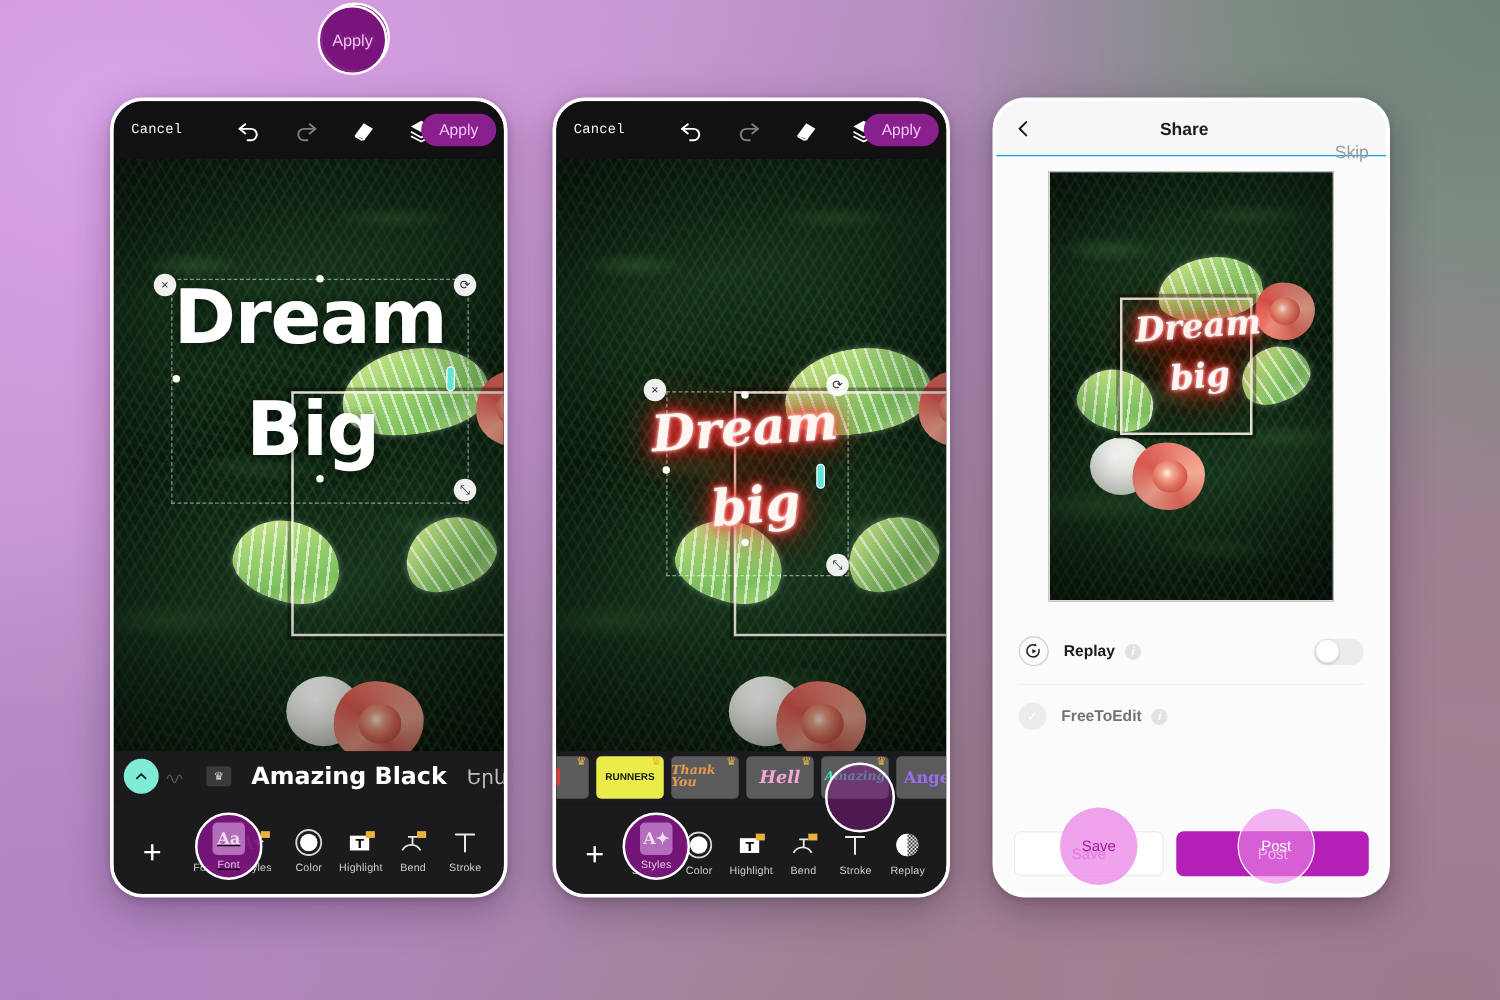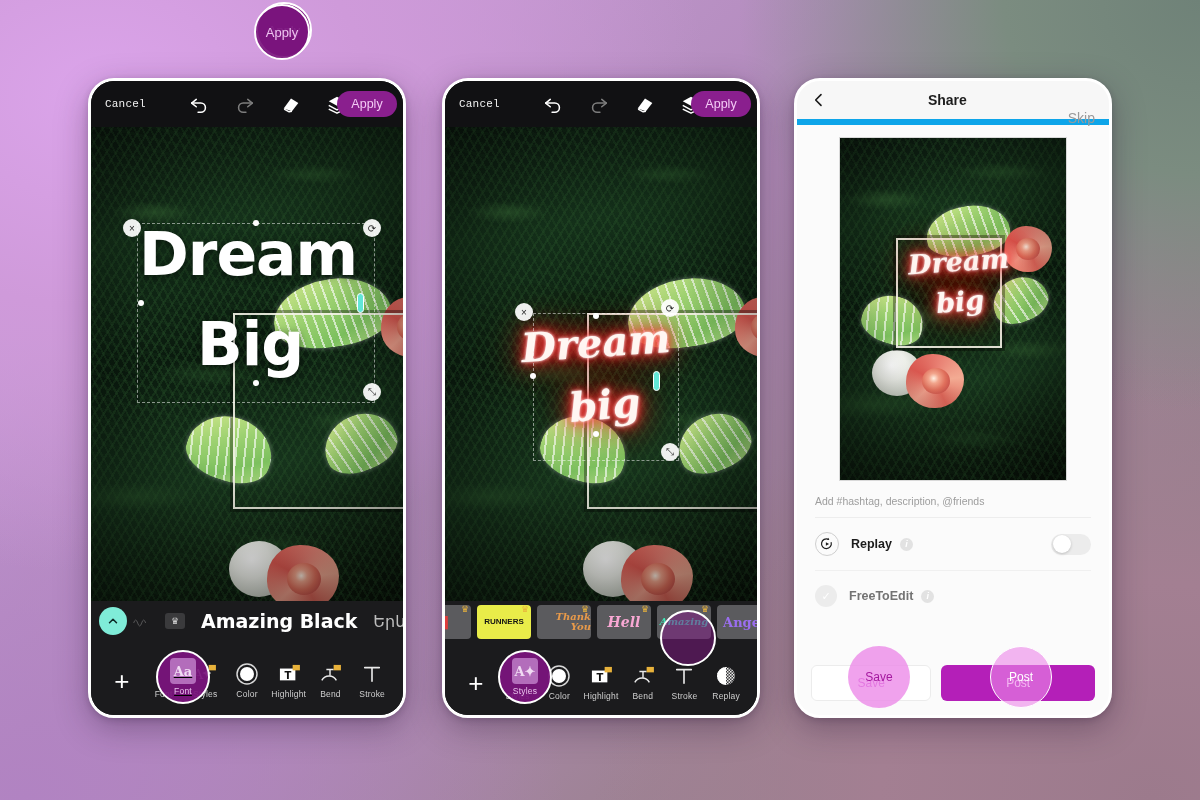--- a/index.html
+++ b/index.html
@@ -134,21 +134,21 @@
     font-family: "DejaVu Sans", sans-serif; }
   .squiggle { width: 16px; height: 14px; opacity: .55; flex: none; }
 
   
   .style-row { position: relative; height: 42px; background: #1b1b1d;
     display: flex; align-items: center; gap: 6px; padding: 0 6px; overflow: hidden; }
   .style-chip { position: relative; width: 54px; height: 34px; border-radius: 4px;
     background: #5b5b5e; flex: none; display: flex; align-items: center;
     justify-content: center; overflow: hidden; }
   .style-chip .crown { position: absolute; top: -1px; right: 2px; font-size: 9px; color: #e8b23b; }
-  .chip-txt { font-size: 11px; font-weight: 700; line-height: 1; text-align: right; }
+  .chip-txt { font-size: 11px; font-weight: 700; line-height: 1; text-align: left; }
 
   
   .dock { position: relative; height: 80px; background: #1b1b1d;
     display: flex; align-items: center; padding: 0 10px; }
   .tool { flex: 1; display: flex; flex-direction: column; align-items: center;
     gap: 4px; position: relative; z-index: 2; }
   .tool-ico { width: 26px; height: 22px; display: flex; align-items: center; justify-content: center; }
   .tool-lbl { font-size: 8.5px; color: #cfcfcf; letter-spacing: .2px; }
   .plus { font-size: 26px; color: #fff; line-height: 1; font-weight: 300; }
   .sel-ring { position: absolute; width: 54px; height: 54px; border-radius: 50%;
@@ -159,21 +159,21 @@
   .aa-box { width: 26px; height: 26px; border-radius: 4px; background: #b36dbb;
     display: flex; align-items: center; justify-content: center;
     color: #f1dcf4; font-size: 13px; font-weight: 700; font-family: "DejaVu Serif", serif; }
   #p1-font-ring { left: 143px; top: 2px; }
   #p2-styles-ring { left: 498px; top: 2px; }
   .style-hl-ring { position: absolute; width: 56px; height: 56px; border-radius: 50%;
     border: 2.4px solid #fff; background: rgba(130,24,134,.5); z-index: 6; }
 
   
   .share-top { height: 44px; background: #f7f7f7; display: flex; align-items: center;
-    padding: 0 14px; justify-content: space-between; border-bottom: 6px solid #0ea5e9; }
+    padding: 0 14px; justify-content: space-between; border-bottom: 1px solid #0ea5e9; }
   .share-title { font-size: 14px; font-weight: 700; color: #1c1c1c; }
   .skip { font-size: 14px; color: #9a9a9a; margin-top: 36px; }
   .back-chev { width: 16px; height: 16px; }
   .preview-wrap { display: flex; justify-content: center; padding: 12px 0 0; }
   .preview { position: relative; width: 228px; height: 344px;
     overflow: hidden; border: 1px solid #d9d9d9; background: #0d1a10; }
   .share-body { padding: 14px 18px 0; }
   .hashtag { font-size: 10.5px; color: #9d9d9d; padding-bottom: 10px;
     border-bottom: 1px solid #ededed; }
   .row { display: flex; align-items: center; padding: 14px 0; border-bottom: 1px solid #f0f0f0; }
@@ -526,21 +526,20 @@
         <div class="hib-petals" style="left:66px; top:216px; width:58px; height:54px;"></div>
         <div class="hibiscus" style="left:82px; top:230px; width:28px; height:26px;"></div>
         <div class="white-frame" style="left:56px; top:100px; width:106px; height:110px;"></div>
         <div class="vign"></div>
         <div class="neon" style="left:68px; top:108px; font-size:27px; transform:rotate(-4deg);">Dream</div>
         <div class="neon" style="left:96px; top:148px; font-size:27px; transform:rotate(-5deg);">big</div>
       </div>
     </div>
 
     <div class="share-body">
-      <div class="hashtag">Add #hashtag, description, @friends</div>
 
       <div class="row">
         <span class="circ-ico">
           <svg width="14" height="14" viewBox="0 0 20 20">
             <path d="M16 8 A7 7 0 1 1 12 3.2" fill="none" stroke="#1c1c1c" stroke-width="1.7" stroke-linecap="round"></path>
             <path d="M11.6 1 L13.4 4 L10.2 4.4 Z" fill="#1c1c1c"></path>
             <path d="M8.4 7.4 L13 10 L8.4 12.6 Z" fill="#1c1c1c"></path>
           </svg>
         </span>
         <span class="row-lbl">Replay</span>

